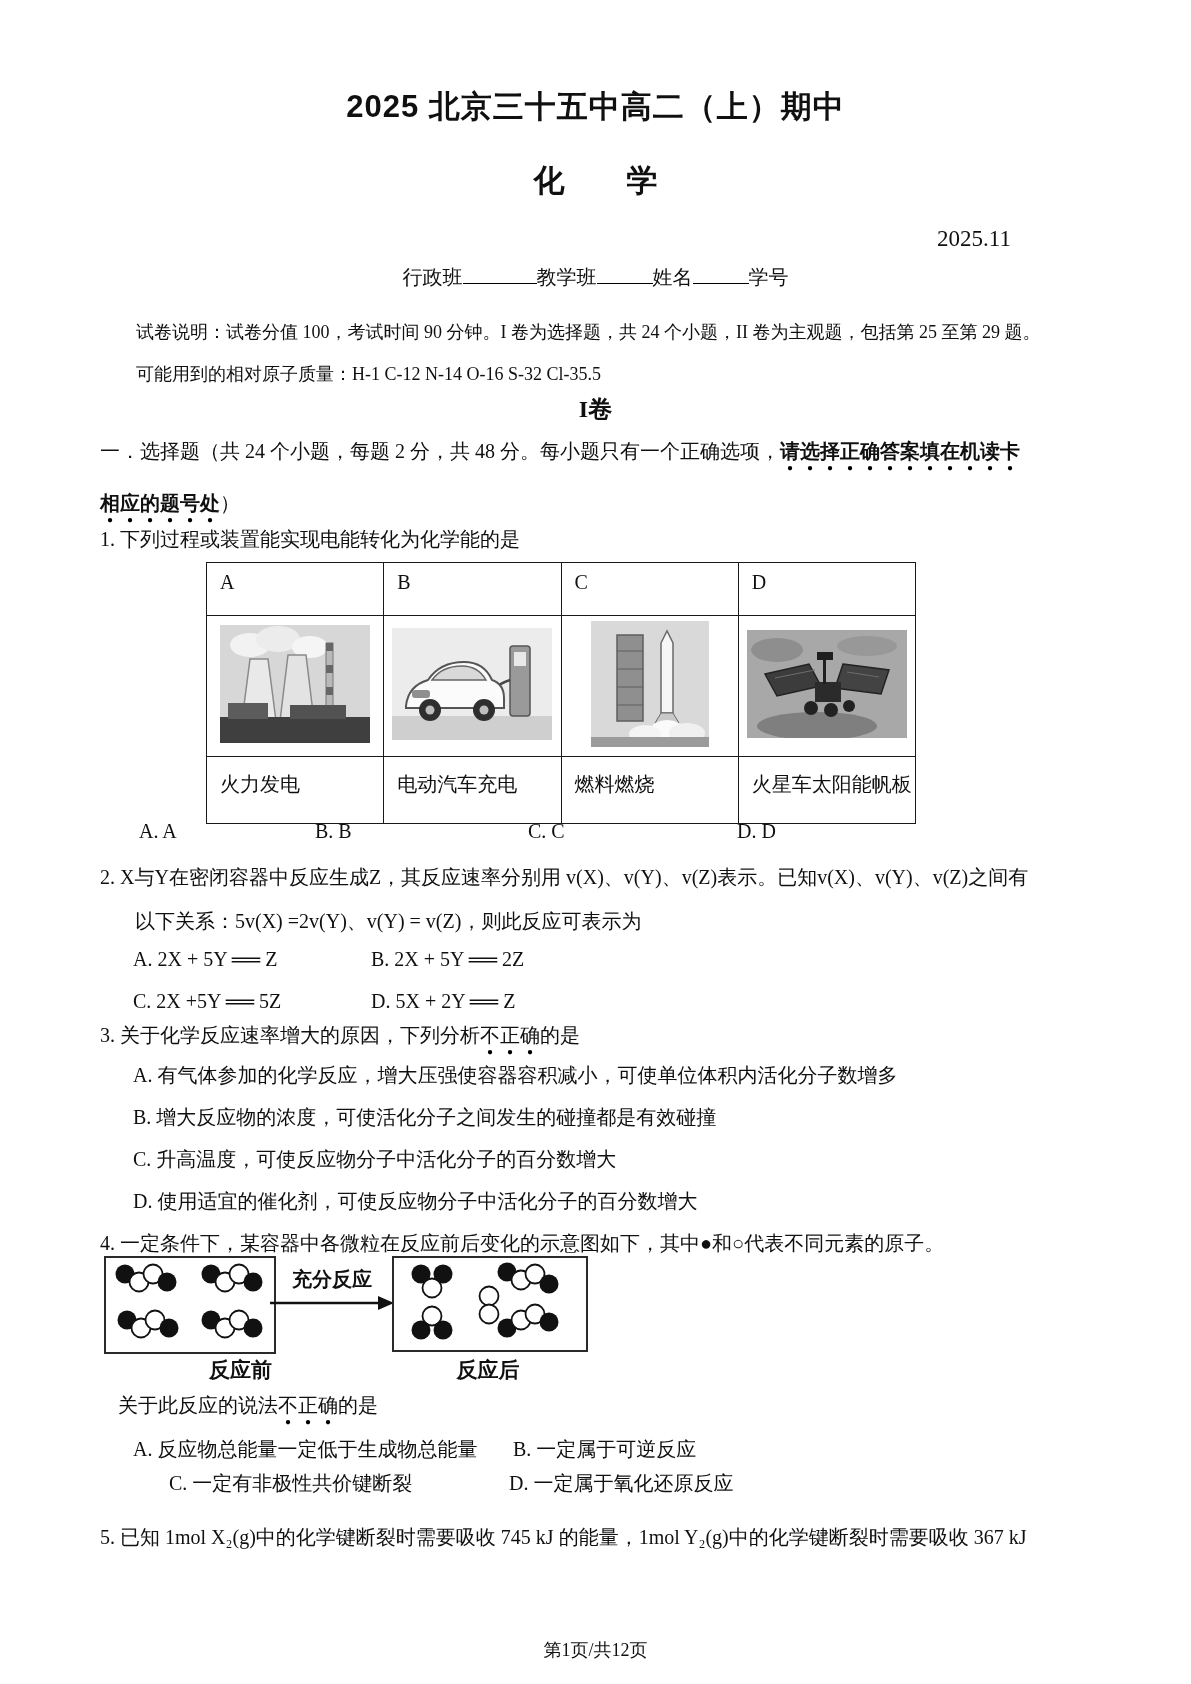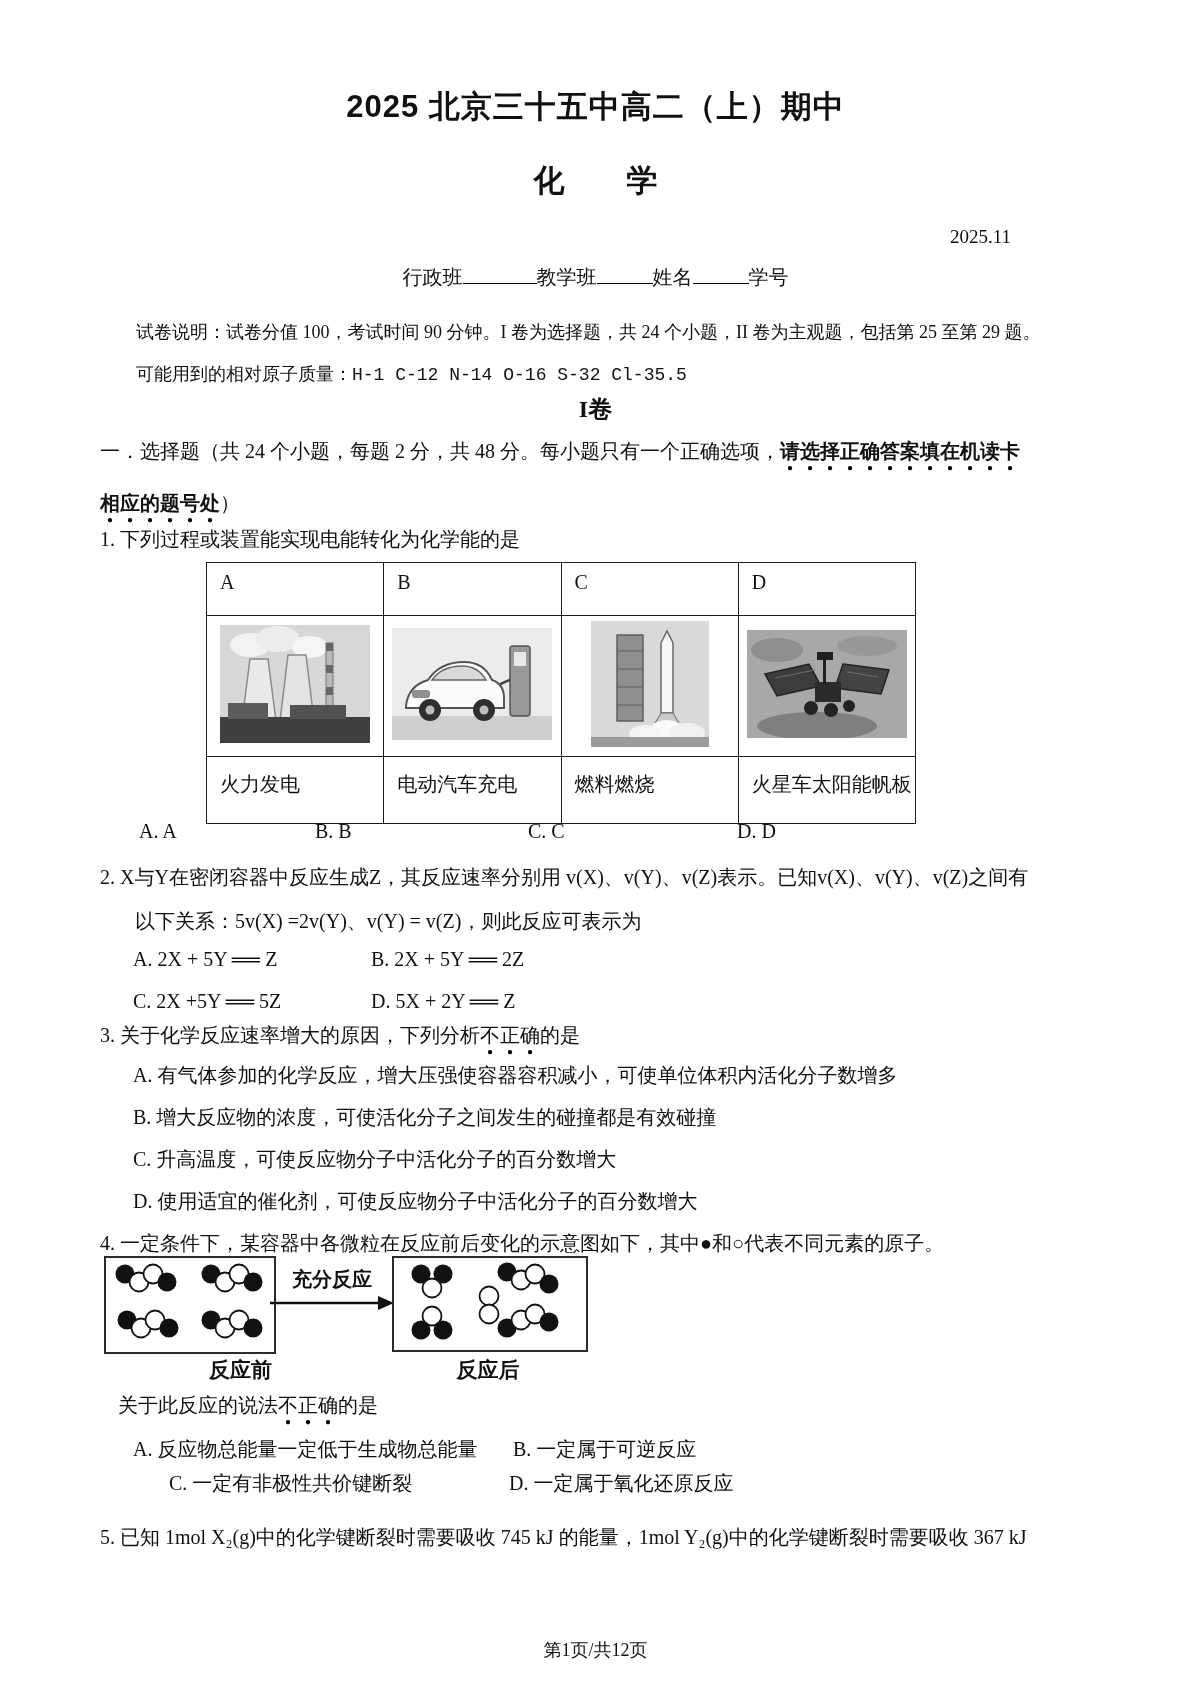--- a/index.html
+++ b/index.html
@@ -6,21 +6,21 @@
   .page {
     position:relative; width:1191px; height:1684px; margin:0 auto;
     background:#ffffff; color:#101010; overflow:hidden;
     font-family:"Liberation Serif","DejaVu Serif",serif;
   }
   .abs { position:absolute; }
   .center { text-align:center; width:100%; }
   .hei { font-family:"Liberation Sans","DejaVu Sans",sans-serif; font-weight:bold; }
   .title { font-size:31px; letter-spacing:1px; }
   .subject { font-size:31px; }
-  .date { font-size:19px; }
+  .date { font-size:23px; }
   .body-text { font-size:20px; white-space:nowrap; }
   .notes { font-size:18px; white-space:nowrap; }
   .section-heading { font-size:24px; font-weight:bold; }
   .emph-bold {
     font-family:"Liberation Sans","DejaVu Sans",sans-serif; font-weight:bold;
     text-emphasis: filled circle #000; -webkit-text-emphasis: filled circle #000;
     text-emphasis-position: under right; -webkit-text-emphasis-position: under right;
   }
   .dots {
     text-emphasis: filled circle #000; -webkit-text-emphasis: filled circle #000;
@@ -46,21 +46,21 @@
 
   <div class="abs center hei title" style="top:86px;">2025 北京三十五中高二（上）期中</div>
   <div class="abs center hei subject" style="top:160px;">化　　学</div>
   <div class="abs date" style="top:226px; right:180px;">2025.11</div>
 
   <div class="abs center body-text" style="top:262px;">
     <span>行政班</span><span class="blank" style="width:74px;"></span><span>教学班</span><span class="blank" style="width:56px;"></span><span>姓名</span><span class="blank" style="width:56px;"></span><span>学号</span>
   </div>
 
   <div class="abs notes" style="top:320px; left:136px;">试卷说明：试卷分值 100，考试时间 90 分钟。I 卷为选择题，共 24 个小题，II 卷为主观题，包括第 25 至第 29 题。</div>
-  <div class="abs notes" style="top:362px; left:136px;font-family:Liberation Mono, monospace;">可能用到的相对原子质量：H-1  C-12  N-14  O-16  S-32  Cl-35.5</div>
+  <div class="abs notes" style="top:362px; left:136px;">可能用到的相对原子质量：H-1  C-12  N-14  O-16  S-32  Cl-35.5</div>
 
   <div class="abs center section-heading" style="top:393px;">I卷</div>
 
   <div class="abs body-text" style="top:438px; left:100px;">
     <span>一．选择题（共 24 个小题，每题 2 分，共 48 分。每小题只有一个正确选项，</span><span class="emph-bold">请选择正确答案填在机读卡</span>
   </div>
   <div class="abs body-text" style="top:482px; left:100px;margin-top:8px;">
     <span class="emph-bold">相应的题号处</span><span>）</span>
   </div>
 

